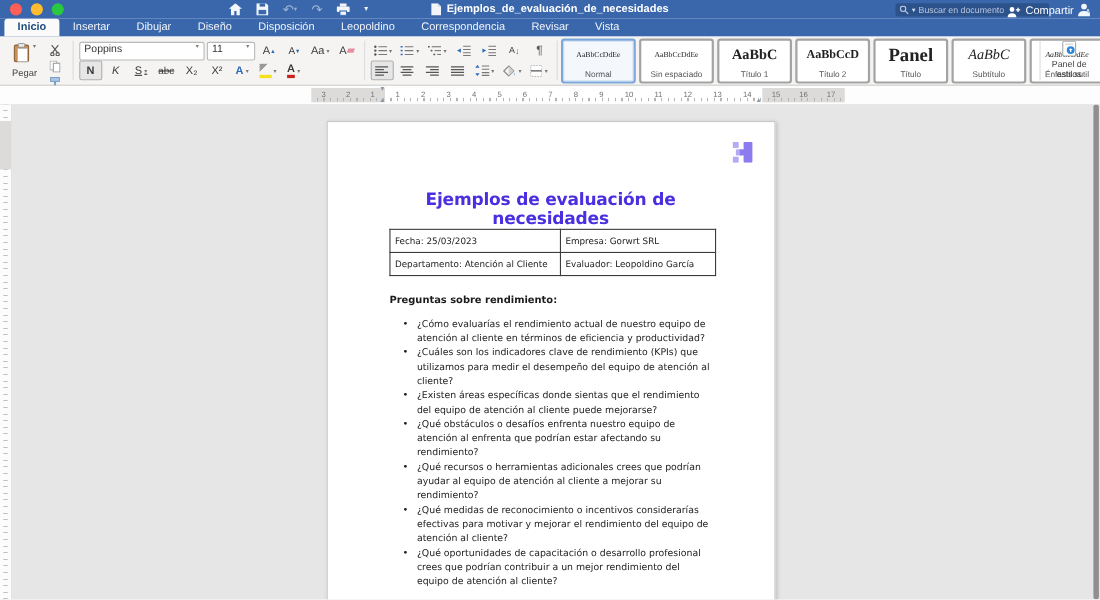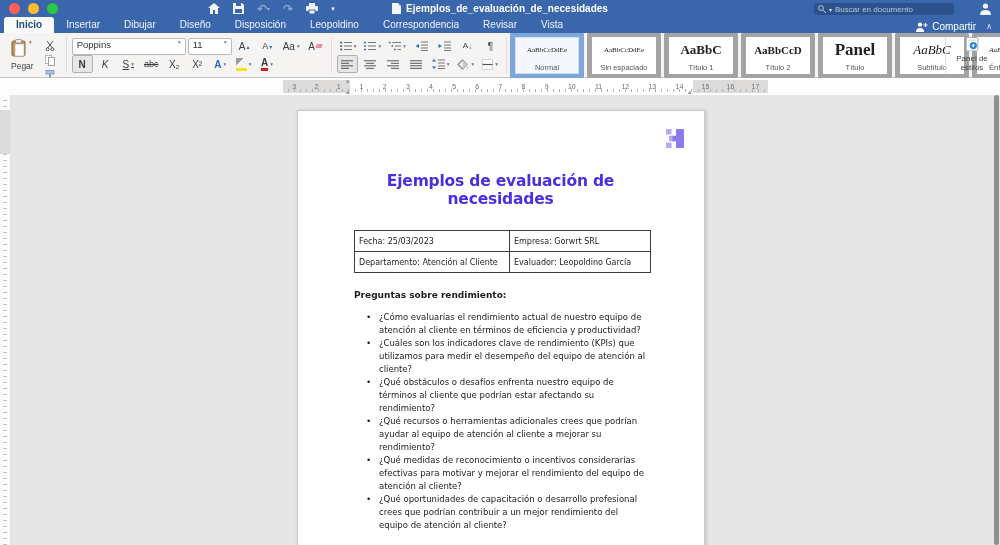--- a/index.html
+++ b/index.html
@@ -19,49 +19,49 @@
   .tb-title span{font-size:10px;font-weight:bold;color:#fff}
   .tb-search{position:absolute;right:46px;top:3px;width:132px;height:12px;background:rgba(10,30,60,.28);border-radius:3px;display:flex;align-items:center;padding:0 4px;gap:3px}
   .tb-search .ph{font-size:8px;color:#b9c6dd}
   .tb-user{position:absolute;right:8px;top:2px}
 
   
   .tabrow{height:16px;background:#3a67ab;display:flex;align-items:flex-end;position:relative}
   .tabs{display:flex;align-items:flex-end;margin-left:4px;height:16px}
   .tab{font-size:10px;color:#f0f4fa;padding:2px 12px 3px;border-radius:3px 3px 0 0;cursor:default}
   .tab.active{background:#fafafa;color:#1e4e7e;font-weight:bold}
-  .share{position:absolute;right:8px;bottom:1px;display:flex;align-items:center;gap:4px;color:#fff}
+  .share{position:absolute;right:8px;bottom:17px;display:flex;align-items:center;gap:4px;color:#fff}
   .share .lbl{font-size:10px}
   .share .chev{font-size:8px;color:#dfe7f2;margin-left:6px}
 
   
   .ribbon{height:45px;background:#f5f4f3;border-bottom:1px solid #c6c6c6;display:flex;align-items:stretch;padding:2px 3px;box-sizing:border-box}
   .rgroup{display:flex;flex-direction:column;justify-content:space-between;padding:2px 4px}
   .rdiv{width:1px;background:#dcdcdc;margin:2px 1px}
   .rrow{display:flex;align-items:center;gap:2px}
   .rbtn{display:inline-flex;align-items:center;justify-content:center;height:16px;min-width:15px;padding:0 2px;border:1px solid transparent;border-radius:2px;font-size:10px;color:#3b3b3b;position:relative}
   .rbtn.boxed{border-color:#b0b0b0;background:#e6e6e6}
   .car{font-size:5.5px;color:#777;margin-left:2px}
   .combo{border:1px solid #b9b9b9;background:#fff;border-radius:2px;height:15px;display:flex;align-items:flex-start;justify-content:space-between;padding:0 4px;font-size:9.5px;color:#333}
   .combo .car{margin-left:6px}
   
   .paste-group{display:flex;padding:2px 2px 2px 4px}
-  .paste-btn{display:flex;flex-direction:column;justify-content:space-between;padding:2px 4px}
+  .paste-btn{display:flex;flex-direction:column;align-items:center;justify-content:space-between;padding:2px 4px}
   .paste-btn .plabel{font-size:8.5px;color:#444}
   .clip-col{display:flex;flex-direction:column;justify-content:space-between;padding:3px 2px;gap:2px}
   
   .bld{font-weight:bold}.itl{font-style:italic}.unl{text-decoration:underline}.stk{text-decoration:line-through;font-size:9px}
   .fx-a{color:#2b6cb8;font-weight:bold}
   .fc-a{border-bottom:3px solid #c9211e;line-height:1;padding-bottom:0}
   .hl-bar{display:inline-block;width:11px;height:10px;background:linear-gradient(135deg,#9a9a9a 34%,transparent 35%);border-bottom:3px solid #f3e11c}
   .sortg{font-size:8px;letter-spacing:0}
   .sortg b{color:#2b6cb8}
   
   .styles-strip{display:flex;align-items:center;gap:3px;padding:2px 2px;flex:1;min-width:0}
-  .stylebox{width:64px;height:37px;background:#fff;border:5px solid #a3a3a3;border-radius:3px;display:flex;flex-direction:column;align-items:center;justify-content:flex-end;overflow:hidden;flex:0 0 auto}
+  .stylebox{width:64px;height:37px;background:#fff;border:2px solid #a3a3a3;border-radius:3px;display:flex;flex-direction:column;align-items:center;justify-content:flex-end;overflow:hidden;flex:0 0 auto}
   .stylebox .sample{flex:1;display:flex;align-items:center;justify-content:center;white-space:nowrap;color:#222;font-family:"Liberation Serif", "Liberation Sans",sans-serif}
   .stylebox .sname{font-size:7.5px;color:#555;padding-bottom:2px;white-space:nowrap}
   .stylebox.sel{border-color:#7da7d9;box-shadow:0 0 0 1px #cfe0f2 inset;background:#f4f8fd}
   .smp-n{font-size:7px;font-family:"Liberation Sans",sans-serif}
   .smp-h1{font-size:13px;font-weight:bold;font-family:"Liberation Sans",sans-serif}
   .smp-h2{font-size:11px;font-weight:bold;font-family:"Liberation Sans",sans-serif}
   .smp-t{font-size:17px;font-weight:bold;font-family:"Liberation Sans",sans-serif}
   .smp-st{font-size:13px;font-style:italic;color:#666}
   .smp-es{font-size:7px;font-style:italic;color:#666}
   .panelbtn{width:46px;display:flex;flex-direction:column;align-items:center;justify-content:center;gap:4px;padding:2px}
@@ -80,21 +80,21 @@
   .indmark{position:absolute;font-size:7px;color:#8d9aa6;line-height:1}
 
   
   .canvas{position:absolute;top:95px;left:0;right:0;bottom:0;background:#e7e6e6;overflow:hidden}
   .vruler{position:absolute;left:0;top:0;bottom:0;width:10px;background:#fcfcfc;border-right:1px solid #e2e2e2}
   .vruler .ticks{position:absolute;left:3px;width:4px;top:0;bottom:0;background:repeating-linear-gradient(to bottom,transparent 0 5px,#c0c0c0 5px 6px)}
   .vruler .gband{position:absolute;left:0;right:0;top:15px;height:44px;background:#dcdbda}
   .page{position:absolute;left:297px;top:15px;width:408px;height:560px;background:#fff;border:1px solid #c9c9c9;box-shadow:1px 1px 4px rgba(0,0,0,.18);box-sizing:border-box;padding:18px 57px 0 56px;font-family:"DejaVu Sans",sans-serif;color:#1c1c1c}
   .logo{display:flex;justify-content:flex-end;margin-right:-38px}
   .doc-title{margin-top:24px;text-align:center;font-size:15.5px;font-weight:bold;letter-spacing:-.2px}
-  .doc-table{border-collapse:collapse;margin-top:22px;width:297px;table-layout:fixed}
+  .doc-table{border-collapse:collapse;width:297px;table-layout:fixed}
   .doc-table td{border:1px solid #3c3c3c;font-size:8px;height:18px;padding:1px 4px;vertical-align:middle;white-space:nowrap;overflow:hidden}
   .doc-table td:first-child{width:146px}
   .doc-h{font-size:9px;font-weight:bold;margin-top:17px}
   .doc-ul{list-style:none;margin:11px 0 0 10px;padding:0;width:282px}
   .doc-ul li{position:relative;padding-left:15px;font-size:8.5px;line-height:13px}
   .doc-ul li::before{content:"\2022";position:absolute;left:2px;top:0;font-size:9px}
   .vscroll{position:absolute;right:1px;top:0;bottom:0;width:5px;background:#8f8f8f;border-radius:3px}
 </style>
 </head>
 <body>
@@ -523,21 +523,22 @@
               <td>Evaluador: Leopoldino García</td>
             </tr>
           </tbody>
       </table>
 
       <div class="doc-h">Preguntas sobre rendimiento:</div>
       <ul class="doc-ul">
 
       <li>¿Cómo evaluarías el rendimiento actual de nuestro equipo de atención al cliente en términos de eficiencia y productividad?</li>
           <li>¿Cuáles son los indicadores clave de rendimiento (KPIs) que utilizamos para medir el desempeño del equipo de atención al cliente?</li>
-          <li>¿Qué obstáculos o desafíos enfrenta nuestro equipo de términos al cliente que podrían estar afectando su rendimiento?</li>
+          <li>¿Existen áreas específicas donde sientas que el rendimiento del equipo de atención al cliente puede mejorarse?</li>
+          <li>¿Qué obstáculos o desafíos enfrenta nuestro equipo de atención al enfrenta que podrían estar afectando su rendimiento?</li>
           <li>¿Qué recursos o herramientas adicionales crees que podrían ayudar al equipo de atención al cliente a mejorar su rendimiento?</li>
           <li>¿Qué medidas de reconocimiento o incentivos considerarías efectivas para motivar y mejorar el rendimiento del equipo de atención al cliente?</li>
           <li>¿Qué oportunidades de capacitación o desarrollo profesional crees que podrían contribuir a un mejor rendimiento del equipo de atención al cliente?</li>
         </ul>
 
     </div>
 
     <div class="vscroll"></div>
   </div>
 

